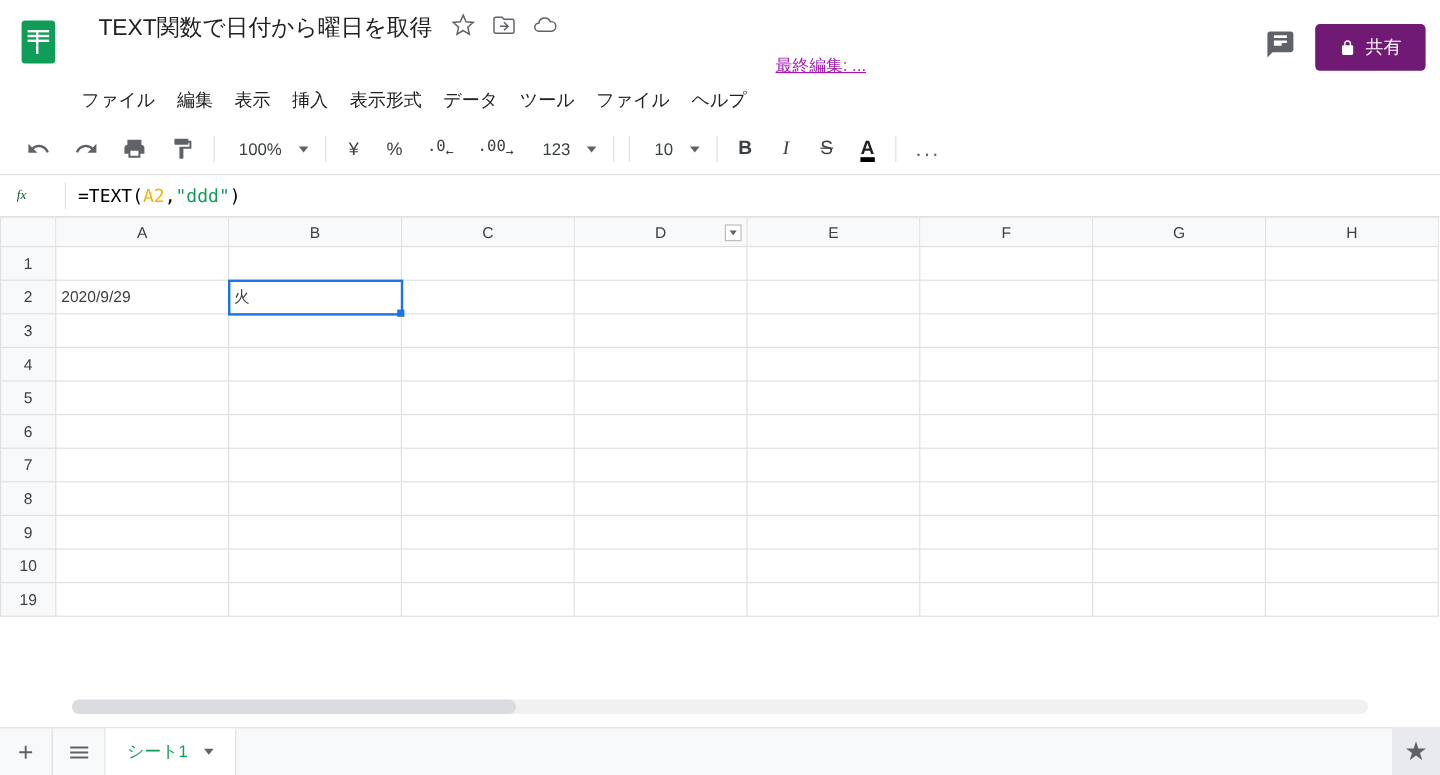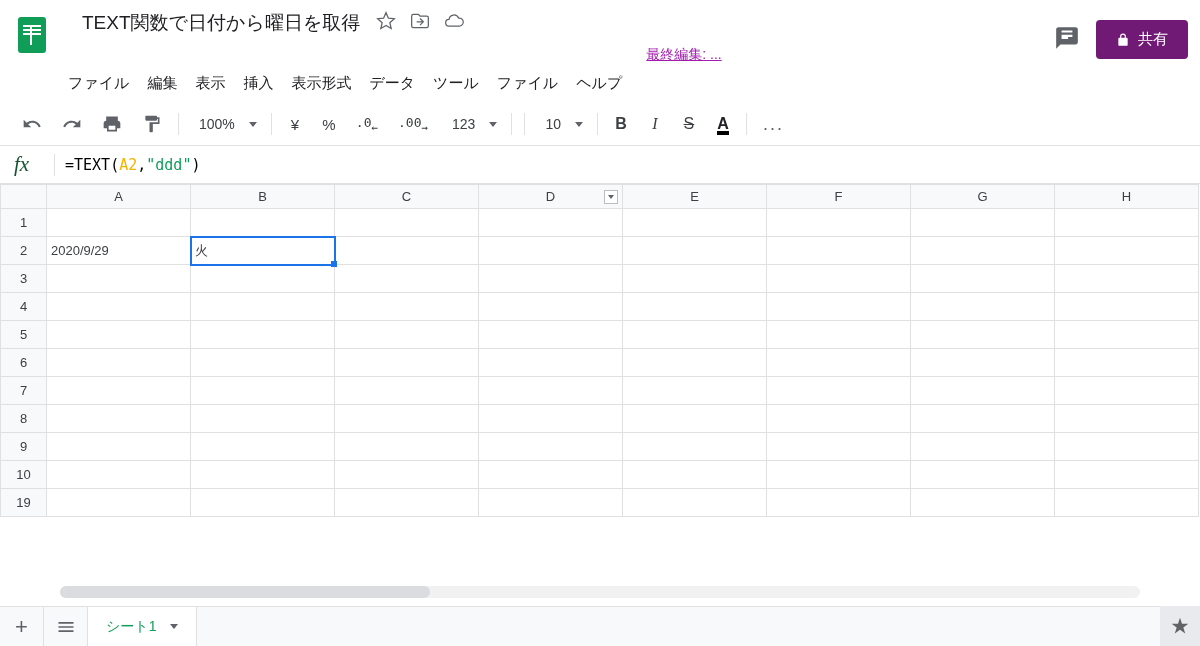--- a/index.html
+++ b/index.html
@@ -36,21 +36,21 @@
     .tb-drop { display: flex; align-items: center; gap: 4px; cursor: pointer; padding: 4px 6px; text-align: center; }
     .caret { width: 0; height: 0; border-left: 4px solid transparent; border-right: 4px solid transparent; border-top: 5px solid #5f6368; margin-left: 4px; }
     .tb-yen { font-size: 15px; color: #3c4043; }
     .tb-pct { font-size: 15px; color: #3c4043; }
     .tb-dec { font-size: 13px; color: #3c4043; font-family: monospace; }
     .text-color-a { position: relative; font-size: 16px; font-weight: bold; color: #202124; }
     .text-color-underline { position: absolute; bottom: -2px; left: 0; right: 0; height: 4px; background: #000; }
     
     
     .formula-bar { display: flex; align-items: center; padding: 6px 14px; border-bottom: 1px solid #e0e0e0; }
-    .fx-label { font-style: italic; font-family: serif; color: #14532d; font-size: 21px; width: 40px; }
+    .fx-label { font-style: italic; font-family: serif; color: #14532d; font-size: 11px; width: 40px; }
     .fx-sep { width: 1px; height: 22px; background: #e0e0e0; margin-right: 10px; }
     .formula-content { font-size: 15px; font-family: "Consolas", monospace; color: #202124; }
     .formula-content .op { color: #000; }
     .formula-content .func { color: #000; }
     .formula-content .ref { color: #f4b400; }
     .formula-content .str { color: #0f9d58; }
     
     
     .sheet-area { display: flex; height: 400px; overflow: hidden; position: relative; }
     .grid-wrap { flex: 1; overflow: auto; }

